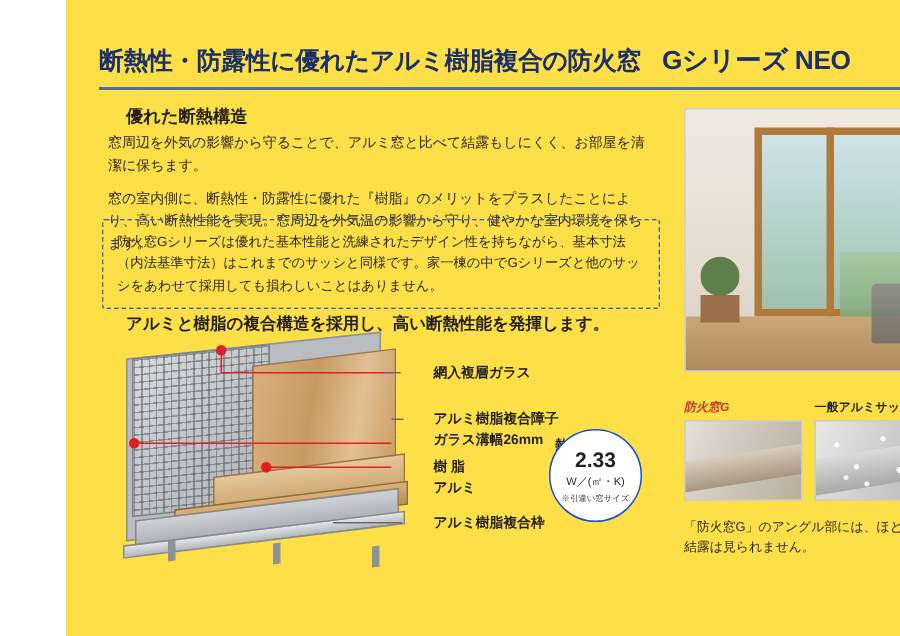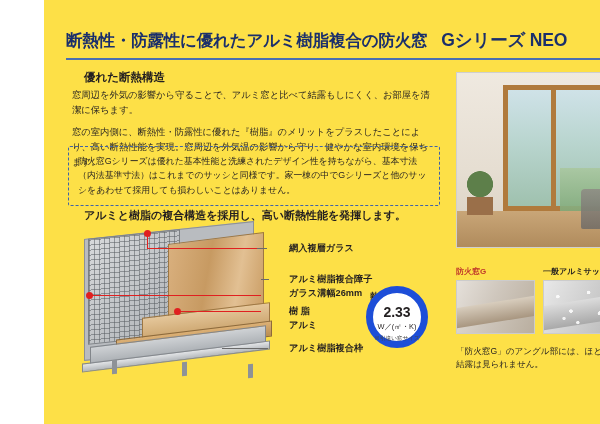--- a/index.html
+++ b/index.html
@@ -207,21 +207,21 @@
     padding-left: 19px;
   }
 
   
   .heat-circle {
     position: absolute;
     left: 322px;
     top: 286px;
     width: 62px;
     height: 62px;
-    border: 7px solid #1d4ed8;
+    border: 1px solid #1d4ed8;
     border-radius: 50%;
     text-align: center;
     background: #ffffff;
   }
   .heat-title {
     position: absolute;
     left: 326px;
     top: 291px;
     font-size: 8.6px;
     font-weight: bold;
@@ -311,21 +311,21 @@
   }
   .cmp-col { position: absolute; top: 0; width: 79px; }
   .cmp-col.left { left: 0; }
   .cmp-col.right { left: 87px; }
   .cmp-label {
     font-size: 8px;
     font-weight: bold;
     margin-bottom: 3px;
     white-space: nowrap;
   }
-  .cmp-label.a { color: #c0392b; }
+  .cmp-label.a { color: #c0392b; font-style: italic; }
   .cmp-label.b { color: #231f20; }
   .cmp-img {
     width: 79px;
     height: 54px;
     border: 1px solid #cccccc;
     position: relative;
     overflow: hidden;
   }
   .cmp-img.a {
     background: linear-gradient(115deg,#e5e0da 0%,#cfc7bd 45%,#b9ae9f 100%);

